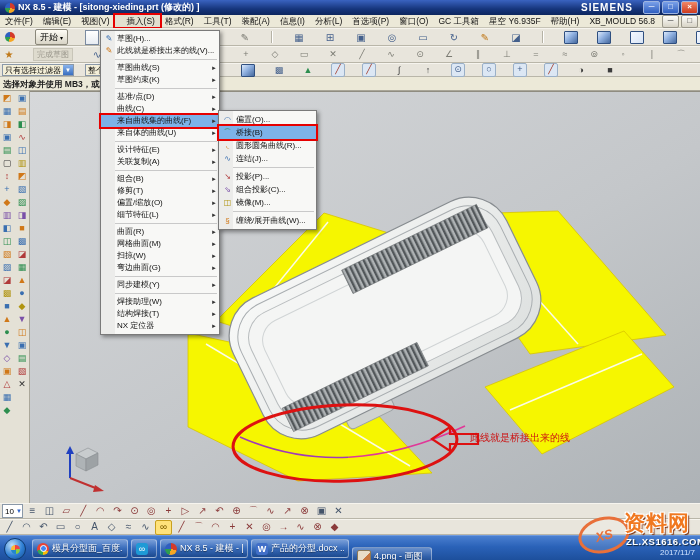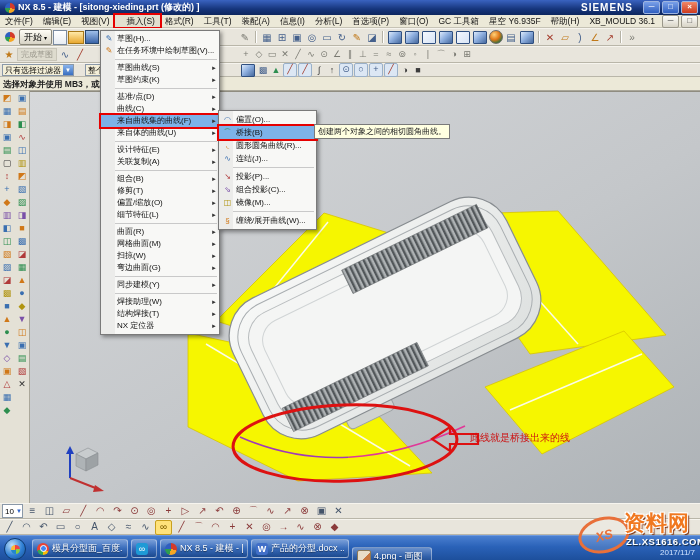--- a/index.html
+++ b/index.html
@@ -21,21 +21,21 @@
     display:flex;align-items:center;font-size:8.5px;color:#111;box-sizing:border-box;}
   .menu-item{padding:0 5px;line-height:12px;white-space:nowrap;}
   .menu-item.active{outline:2px solid #e60000;background:#e3e0d0;padding-left:12px;}
   .mdi-btns{margin-left:auto;display:flex;margin-right:2px;}
   .mdi-btns .winbtn{background:linear-gradient(#fdfdfb,#d8d4c6);color:#444;border-color:#9a978a;}
   
   .tbrow{left:0;width:700px;background:#e8e5dc;border-top:1px solid #f6f4ee;border-bottom:1px solid #b9b6a9;box-sizing:border-box;}
   .row1{top:28px;height:18px;}
   .row2{top:46px;height:17px;}
   .row3{top:63px;height:14px;}
-  .cluster{position:absolute;top:0;height:100%;display:flex;align-items:center;gap:1px;}
+  .cluster{position:absolute;top:0;height:100%;display:flex;align-items:center;gap:17px;}
   .ic{display:inline-block;width:14px;text-align:center;font-size:10px;line-height:15px;color:#44608c;flex:none;}
   .ic.sm{width:12px;font-size:9px;}
   .ic.red{color:#a33a2a;}.ic.org{color:#c07818;}.ic.gray{color:#7a7a72;}.ic.dark{color:#3c3c3c;}
   .ic.boxed{border:1px solid #9ab0c8;background:#dce7f4;border-radius:2px;height:12px;line-height:11px;}
   .vsep{width:1px;height:12px;background:#b5b2a5;border-right:1px solid #fff;margin:0 2px;flex:none;}
   .cube3d{width:12px;height:11px;margin:0 1px;flex:none;border:1px solid #2f4f80;border-radius:1px;
     background:linear-gradient(135deg,#dce9fa 0%,#8fb0e0 45%,#46699e 100%);}
   .cube3d.wire{background:linear-gradient(135deg,#f4f8ff,#d8e4f5);}
   .sphere{width:12px;height:12px;border-radius:50%;flex:none;border:1px solid #6a6a6a;
     background:radial-gradient(circle at 35% 30%,#ffd27a,#e07818 45%,#2a6f3a 80%);}
@@ -136,21 +136,21 @@
     <span class="menu-item">格式(R)</span>
     <span class="menu-item">工具(T)</span>
     <span class="menu-item">装配(A)</span>
     <span class="menu-item">信息(I)</span>
     <span class="menu-item">分析(L)</span>
     <span class="menu-item">首选项(P)</span>
     <span class="menu-item">窗口(O)</span>
     <span class="menu-item">GC 工具箱</span>
     <span class="menu-item">星空 Y6.935F</span>
     <span class="menu-item">帮助(H)</span>
-    <span class="menu-item">XB_MOULD 36.1</span>
+    <span class="menu-item">XB_MOULD 56.8</span>
     <span class="mdi-btns">
       <span class="winbtn">─</span>
       <span class="winbtn">□</span>
       <span class="winbtn">×</span>
     </span>
   </div>
 
   <div class="abs tbrow row1">
     <div class="cluster" style="left:2px;">
       <span class="swirl"></span>
@@ -361,21 +361,21 @@
         <line x1="40" y1="386" x2="68" y2="397" stroke="#c03030" stroke-width="2"></line>
         <polygon points="74,399 65,393 63,400" fill="#c03030"></polygon>
       </g>
     </svg>
   </div>
 
   <div class="abs annotation-text" style="left:470px;top:431px;">此线就是桥接出来的线</div>
 
   <div class="abs dropmenu insert-menu">
     <div class="mi"><span class="micon b">✎</span><span>草图(H)...</span></div>
-    <div class="mi"><span class="micon o">✎</span><span>在任务环境中绘制草图(V)...</span></div>
+    <div class="mi"><span class="micon o">✎</span><span>此线就是桥接出来的线(V)...</span></div>
     <div class="msep"></div>
     <div class="mi"><span>草图曲线(S)</span><span class="arr">►</span></div>
     <div class="mi"><span>草图约束(K)</span><span class="arr">►</span></div>
     <div class="msep"></div>
     <div class="mi"><span>基准/点(D)</span><span class="arr">►</span></div>
     <div class="mi"><span>曲线(C)</span><span class="arr">►</span></div>
     <div class="mi hl rbox"><span>来自曲线集的曲线(F)</span><span class="arr">►</span></div>
     <div class="mi"><span>来自体的曲线(U)</span><span class="arr">►</span></div>
     <div class="msep"></div>
     <div class="mi"><span>设计特征(E)</span><span class="arr">►</span></div>
@@ -404,21 +404,20 @@
     <div class="smi"><span class="micon o">◟</span><span>圆形圆角曲线(R)...</span></div>
     <div class="smi"><span class="micon b">∿</span><span>连结(J)...</span></div>
     <div class="msep"></div>
     <div class="smi"><span class="micon r">↘</span><span>投影(P)...</span></div>
     <div class="smi"><span class="micon p">⇘</span><span>组合投影(C)...</span></div>
     <div class="smi"><span class="micon y">◫</span><span>镜像(M)...</span></div>
     <div class="msep"></div>
     <div class="smi"><span class="micon o">§</span><span>缠绕/展开曲线(W)...</span></div>
   </div>
 
-  <div class="abs tooltip">创建两个对象之间的相切圆角曲线。</div>
 
   <div class="abs tbrow rowa">
     <div class="cluster" style="left:2px;gap:2px;">
       <span class="spin">
           <span>10</span>
           <span style="font-size:6px;color:#36c;margin-left:2px;">▼</span>
         </span>
       <span class="bic d">≡</span>
       <span class="bic d">◫</span>
       <span class="bic">▱</span>

